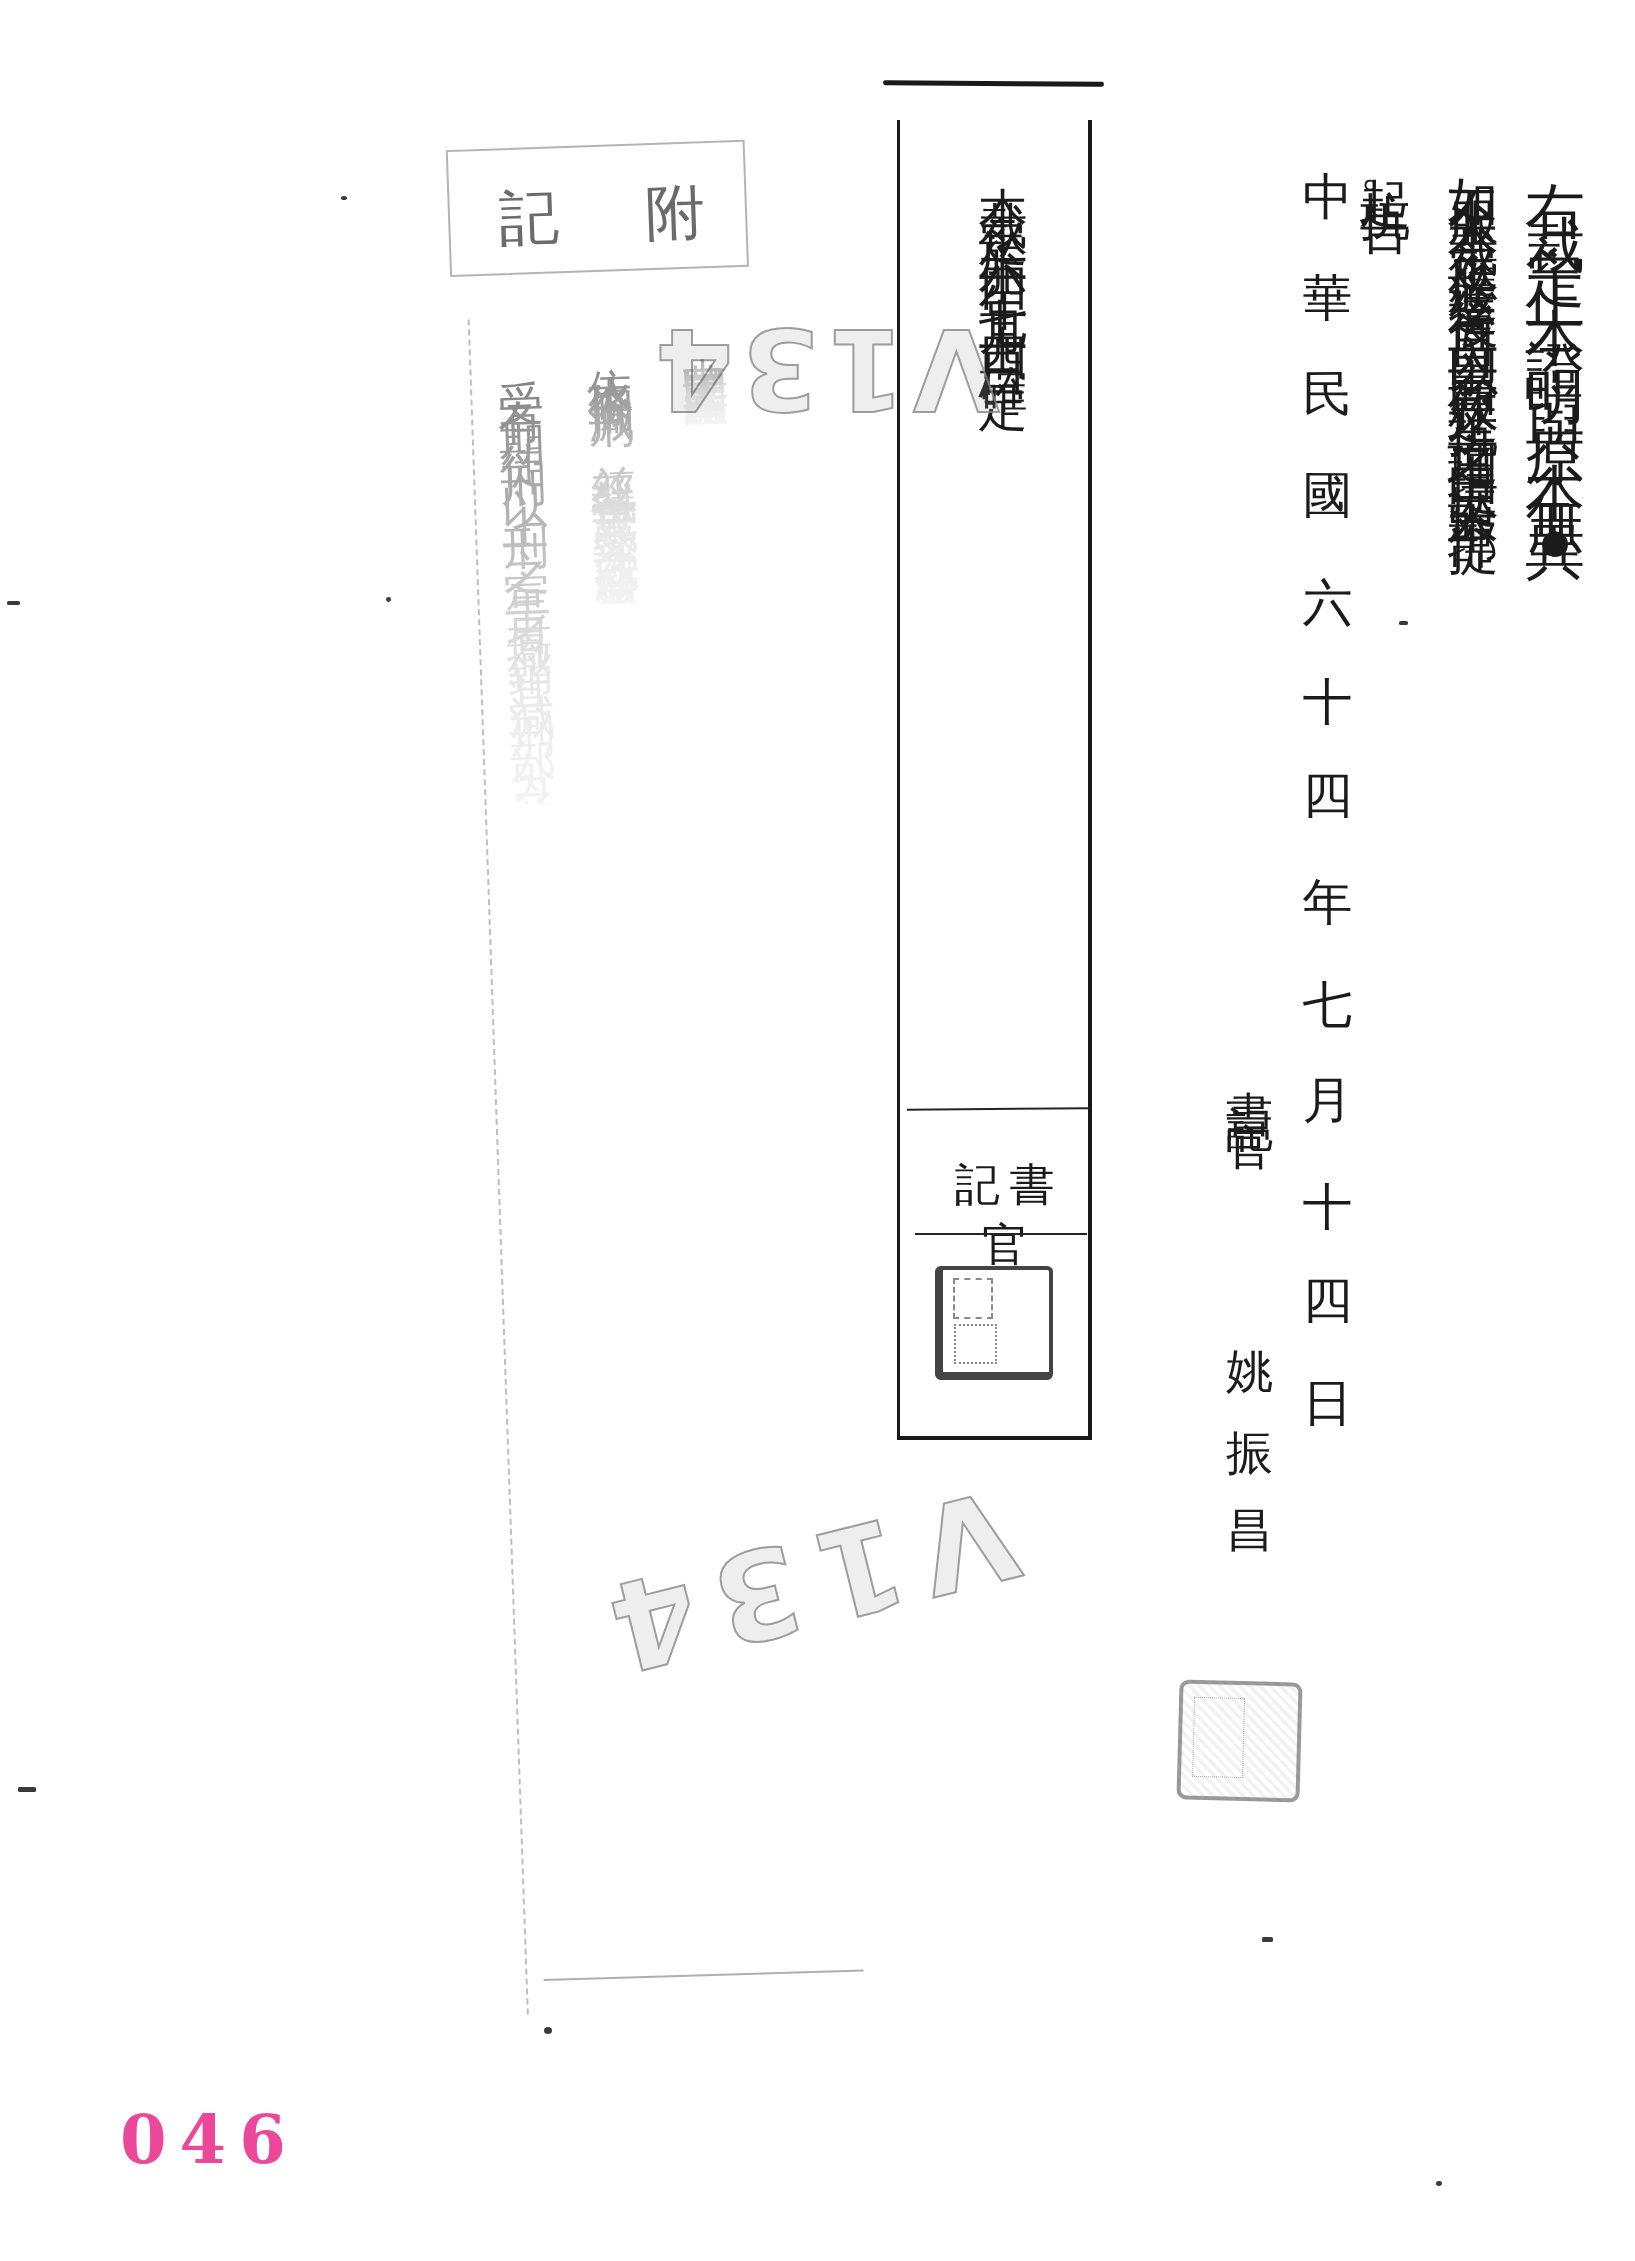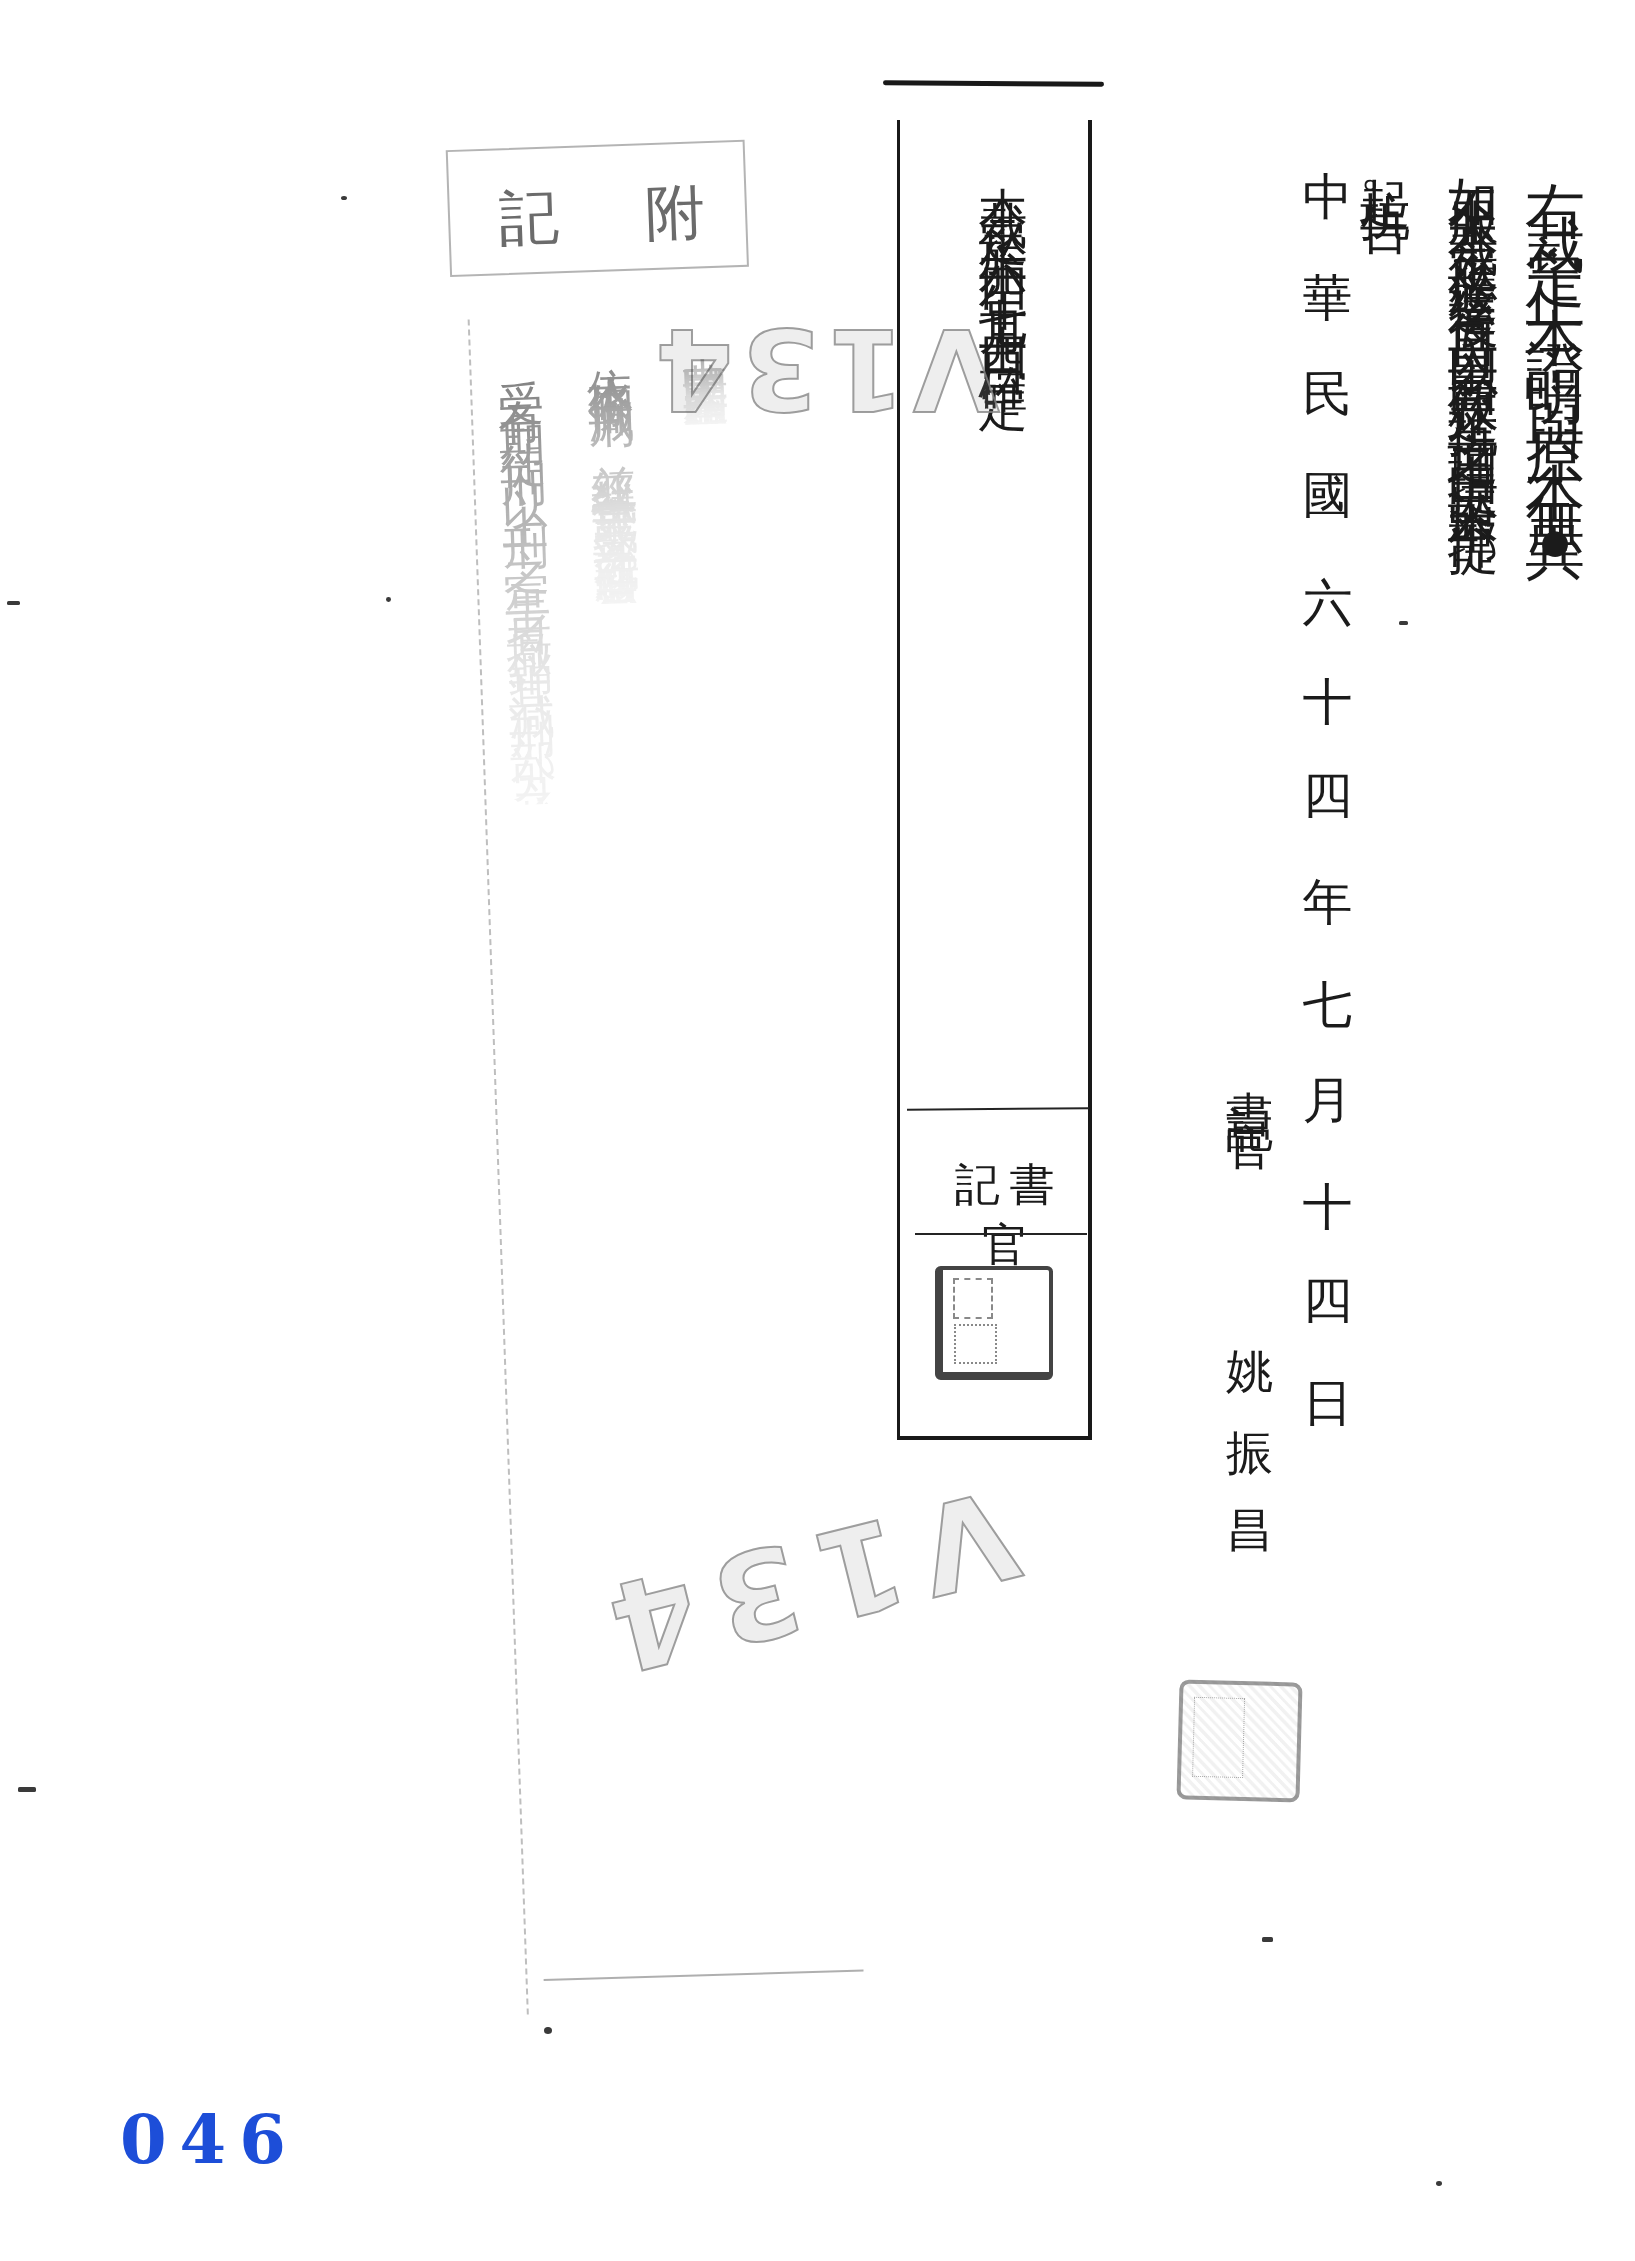--- a/index.html
+++ b/index.html
@@ -105,21 +105,21 @@
     font-size:112px; letter-spacing:8px; transform:rotate(180deg);
   }
   #wm-bottom {
     left:584px; top:1513px; width:438px; height:138px; line-height:138px;
     font-size:122px; letter-spacing:21px; transform:rotate(166deg);
   }
 
   #page-number {
     position:absolute; left:120px; top:2100px; font-size:67px; font-weight:700;
     font-family:"DejaVu Serif","Liberation Serif",serif;
-    letter-spacing:13px; color:#1d4ed8;
+    letter-spacing:13px; color:#ec4899;
   }
 
   .speck { position:absolute; background:#3a3a3a; border-radius:50%; }
 </style>
 </head>
 <body>
 
 <div id="page">
 
   <div class="vcol" id="col-cert">右裁定正本證明與原本無異●</div>

